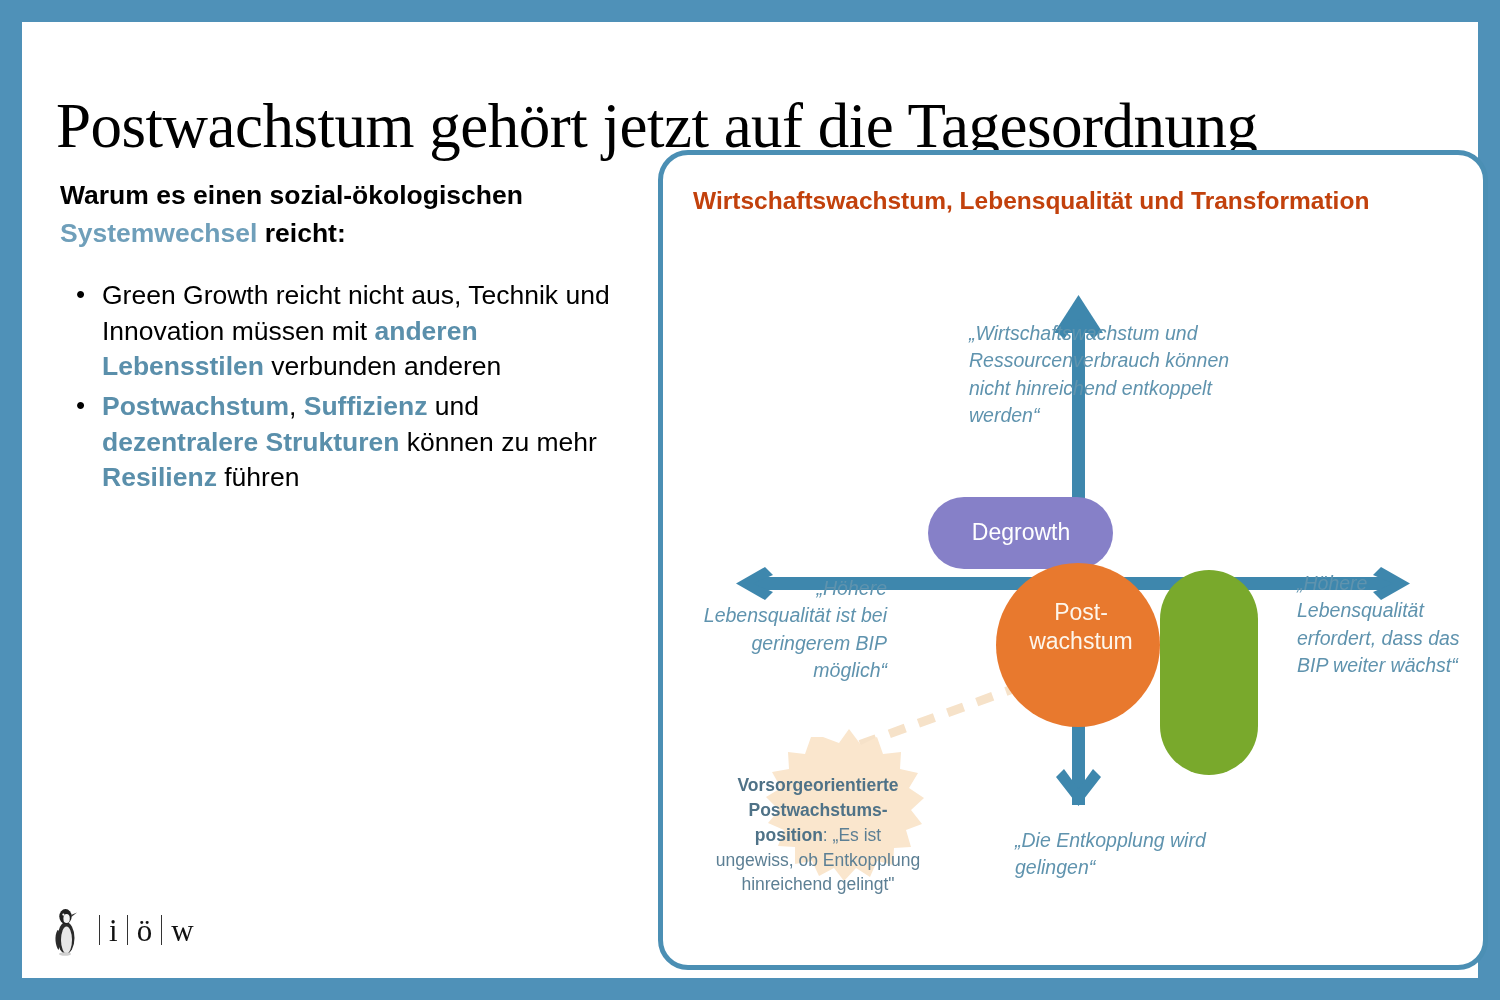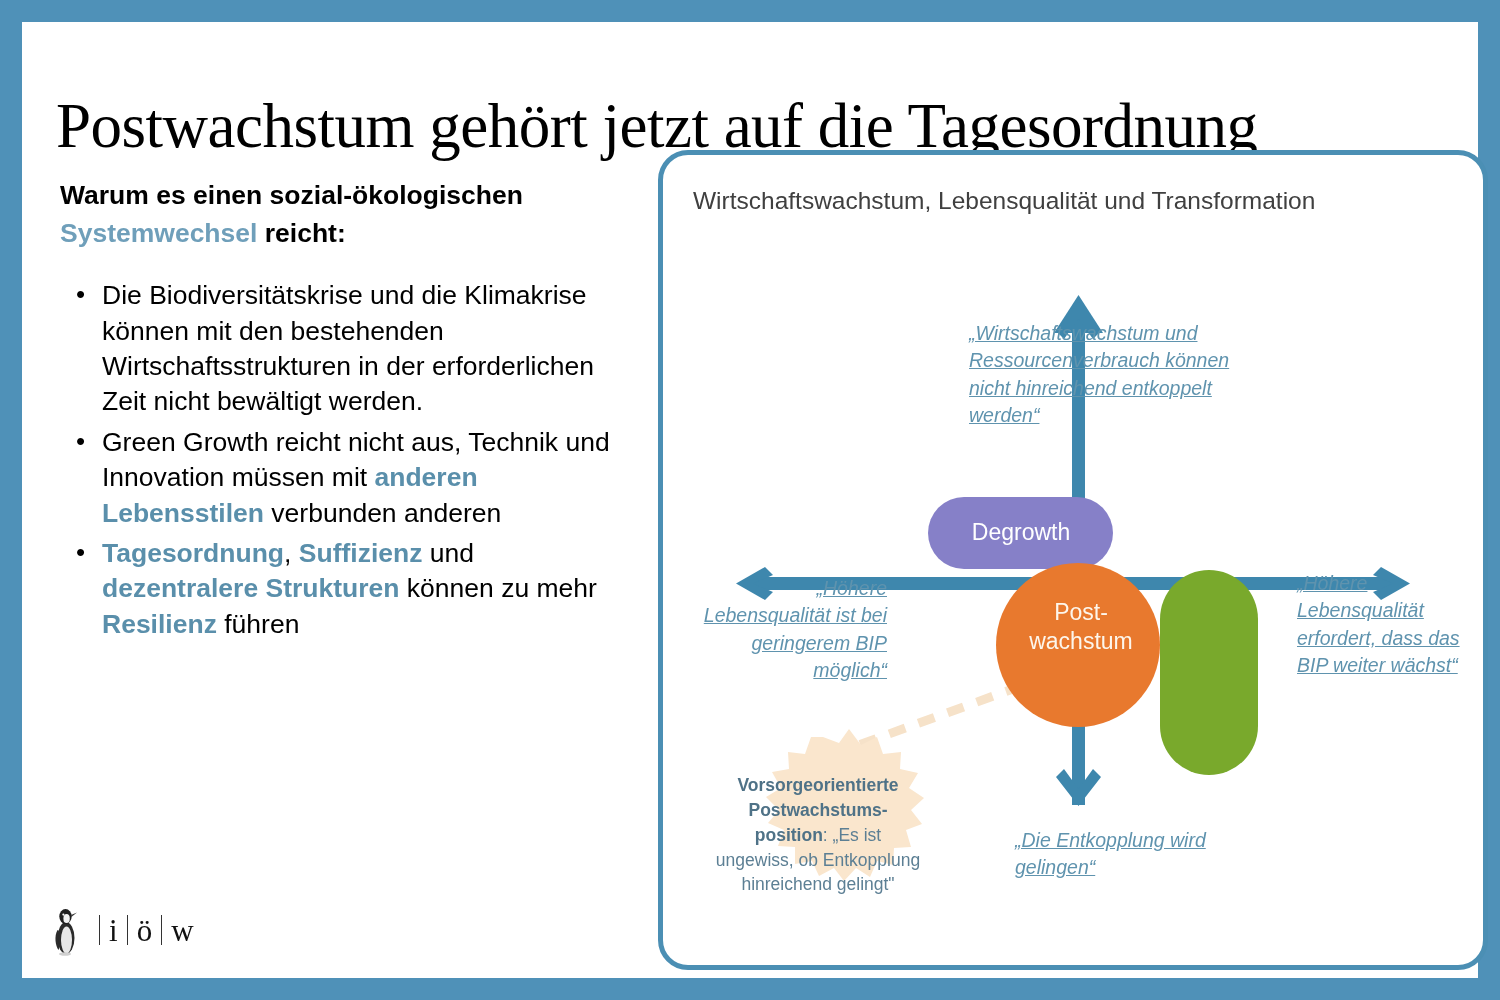--- a/index.html
+++ b/index.html
@@ -117,22 +117,22 @@
     box-sizing: border-box;
     border: 5px solid #4b8fb4;
     border-radius: 30px;
     background: #ffffff;
   }
   #panel-title {
     position: absolute;
     left: 30px;
     top: 32px;
     font-size: 24.5px;
-    font-weight: normal;
-    color: #404040;
+    font-weight: bold;
+    color: #c2410c;
     white-space: nowrap;
   }
   #panel-subtitle {
     position: absolute;
     left: 30px;
     top: 68px;
     font-size: 20px;
     color: #6d9ab2;
     white-space: nowrap;
   }
@@ -145,21 +145,20 @@
     height: 820px;
   }
   #diagram svg { position: absolute; left:0; top:0; }
 
   .quote {
     position: absolute;
     font-size: 19.5px;
     font-style: italic;
     color: #5f93ae;
     line-height: 1.40;
-    text-decoration: underline;
   }
   #quote-top   { left: 306px; top: 165px; width: 270px; text-align: left; }
   #quote-left  { left: 28px;  top: 420px; width: 196px; text-align: right; }
   #quote-right { left: 634px; top: 415px; width: 180px; text-align: left; }
   #quote-bottom{ left: 352px; top: 672px; width: 230px; text-align: left; }
 
   .node-label {
     position: absolute;
     color: #ffffff;
     font-size: 23px;
@@ -191,27 +190,24 @@
   <div id="page-title">Postwachstum gehört jetzt auf die Tagesordnung</div>
 
   <div id="left-col">
 
     <div id="left-heading">
       <span>Warum es einen sozial-ökologischen </span><span class="hl">Systemwechsel</span><span> reicht:</span>
     </div>
 
     <ul id="bullet-list">
       <li>
-        <span>Die Biodiversitätskrise und die Klimakrise können mit den bestehenden Wirtschaftsstrukturen in der erforderlichen Zeit nicht bewältigt werden.</span>
-      </li>
-      <li>
         <span>Green Growth reicht nicht aus, Technik und Innovation müssen mit </span><span class="hl">anderen Lebensstilen</span><span> verbunden anderen</span>
       </li>
       <li>
-        <span class="hl">Tagesordnung</span><span>, </span><span class="hl">Suffizienz</span><span> und </span><span class="hl">dezentralere Strukturen</span><span> können zu mehr </span><span class="hl">Resilienz</span><span> führen</span>
+        <span class="hl">Postwachstum</span><span>, </span><span class="hl">Suffizienz</span><span> und </span><span class="hl">dezentralere Strukturen</span><span> können zu mehr </span><span class="hl">Resilienz</span><span> führen</span>
       </li>
     </ul>
   </div>
 
   <div id="footer">
     <svg id="penguin-icon" width="30" height="52" viewBox="0 0 30 52">
       <ellipse cx="14" cy="34" rx="8.5" ry="16" fill="#2b2b2b"></ellipse>
       <ellipse cx="14.5" cy="36" rx="5.5" ry="13.5" fill="#e8e8e8"></ellipse>
       <ellipse cx="13.5" cy="12.5" rx="6.2" ry="7.5" fill="#1f1f1f"></ellipse>
       <ellipse cx="14.6" cy="14.5" rx="3.2" ry="4.6" fill="#f2f2f2"></ellipse>

